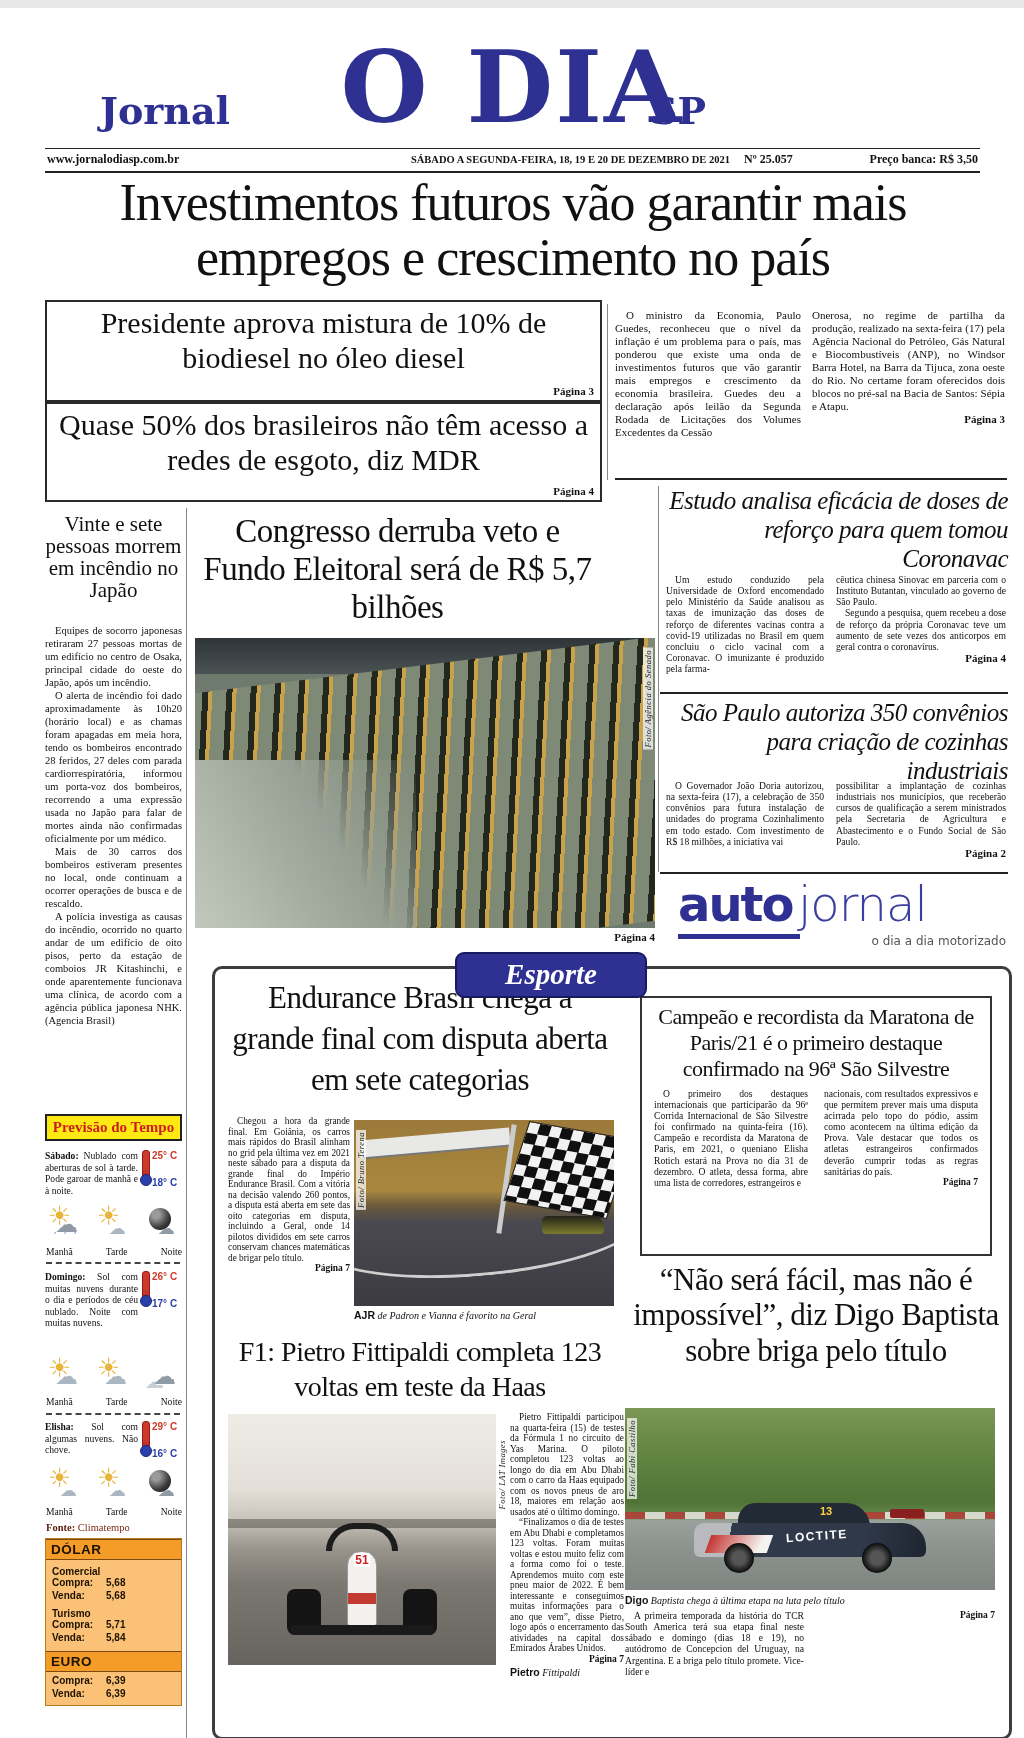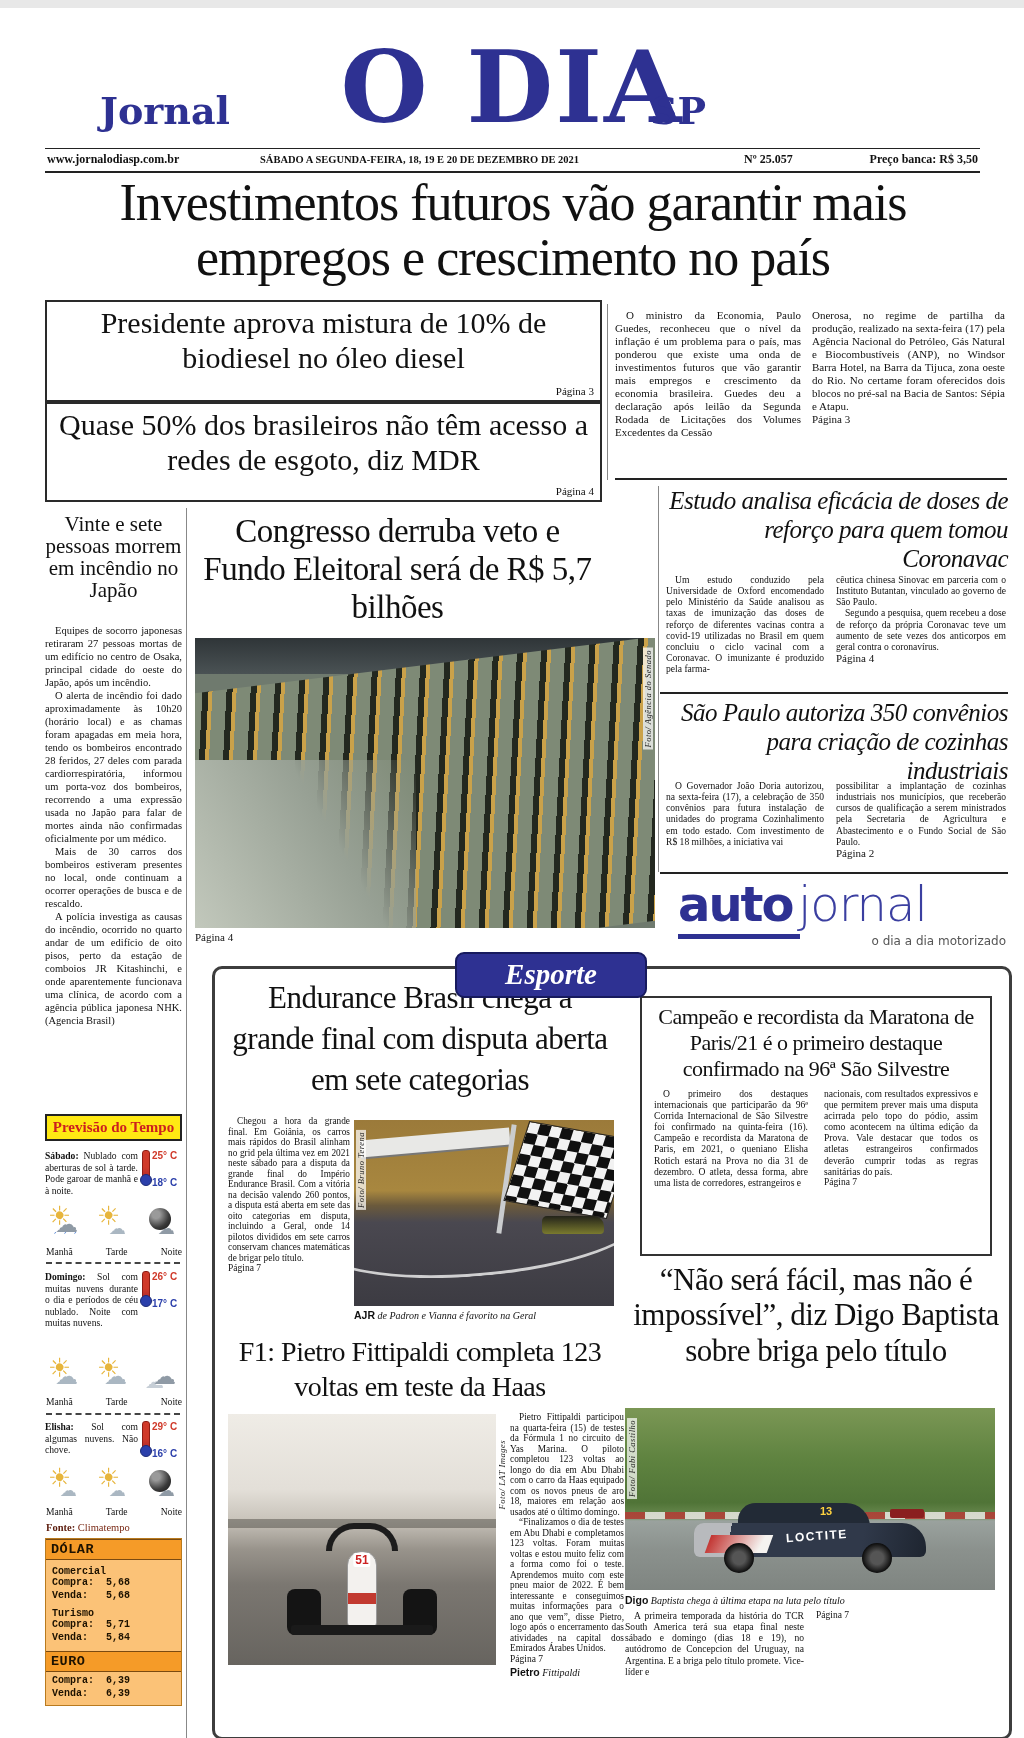--- a/index.html
+++ b/index.html
@@ -1,36 +1,36 @@
 <!DOCTYPE html>
 <html lang="pt-BR"><head>
 <meta charset="utf-8">
 <style>
   *{margin:0;padding:0;box-sizing:border-box}
   body{background:#e8e8e8}
   .page{position:relative;width:1024px;height:1738px;margin:8px auto;background:#fff;
         font-family:"Liberation Serif",serif;color:#111;overflow:hidden}
   .abs{position:absolute}
-  .pageref{font-weight:normal;font-size:11px;text-align:left}
+  .pageref{font-weight:bold;font-size:11px;text-align:right}
   .body-col{font-size:11px;line-height:1.18;text-align:justify;overflow:hidden}
   .body-col p{text-indent:11px}
   .ncol{font-size:9.6px;line-height:1.16;text-align:justify}
   .ncol p{text-indent:9px}
 
   
   #mast-jornal{left:100px;top:80px;font:bold 38px "DejaVu Serif",serif;color:#2e3192}
   #mast-title{left:0;right:0;top:20px;text-align:center;font:bold 100px "DejaVu Serif",serif;color:#2e3192;letter-spacing:2px}
   #mast-sp{left:650px;top:80px;font:bold 38px "DejaVu Serif",serif;color:#2e3192}
 
   
   .hrule{position:absolute;background:#222}
   #dl-rule-top{left:45px;right:44px;top:140px;height:1px}
   #dl-rule-bot{left:45px;right:44px;top:163px;height:2px}
   #dl-website{left:47px;top:144px;font:bold 12px "Liberation Serif",serif}
-  #dl-date{left:260px;width:470px;top:146px;text-align:left;font:bold 10.5px "Liberation Serif",serif}
+  #dl-date{left:260px;width:470px;top:146px;text-align:right;font:bold 10.5px "Liberation Serif",serif}
   #dl-edition{left:744px;top:144px;font:bold 12px "Liberation Serif",serif}
   #dl-price{right:46px;top:144px;font:bold 12px "Liberation Serif",serif}
 
   
   #headline-main{left:42px;right:40px;top:167px;text-align:center;font-size:52px;line-height:1.06;letter-spacing:-1px}
   .leadbox{position:absolute;left:45px;width:557px;border:2px solid #2a2a2a}
   #box1{top:292px;height:102px}
   #box2{top:394px;height:100px}
   .leadbox .bx-title{padding:4px 1px 0;text-align:center;font-size:30px;line-height:1.16}
   .leadbox .pageref{position:absolute;right:6px;bottom:3px}
@@ -176,21 +176,21 @@
   .wicon .cloud2{position:absolute;top:12px;left:-1px;font-size:19px;line-height:1;color:#c6ced6}
   .wicon .moon{position:absolute;top:0;left:3px;width:22px;height:22px;border-radius:50%;
                background:radial-gradient(circle at 32% 30%,#9a9a9a 0 18%,#3b3b3b 60%,#101010 100%)}
   .wicon .rain{position:absolute;bottom:-3px;left:6px;font-size:11px;color:#4f7fd0;letter-spacing:2px}
   .wicon .rain::after{content:"′ ′ ′"}
   #wx-fonte{left:46px;top:1514px;font-size:10.5px;color:#7a2a16}
   #wx-fonte .fl{font-weight:bold;color:#5c1d0e}
 
   
   #fx{left:45px;top:1530px;width:137px;height:168px;background:#fbc277;border:1px solid #b97a1e;
-      font-family:Liberation Mono, monospace;color:#1d1200}
+      font-family:Liberation Sans, sans-serif;color:#1d1200}
   .fx-h{background:#f59b28;border-top:1px solid #7a4a10;border-bottom:1px solid #7a4a10;
         padding:2px 5px;font-weight:bold;font-size:13.5px;letter-spacing:.5px}
   .fx-sub{font-weight:bold;font-size:10px;margin-top:6px;padding-left:6px}
   .fx-row{display:flex;font-size:10px;font-weight:bold;padding-left:6px;line-height:1.25}
   .fx-row .lab{width:54px}
   #fx-h-euro{margin-top:7px}
 </style>
 </head>
 <body>
 

